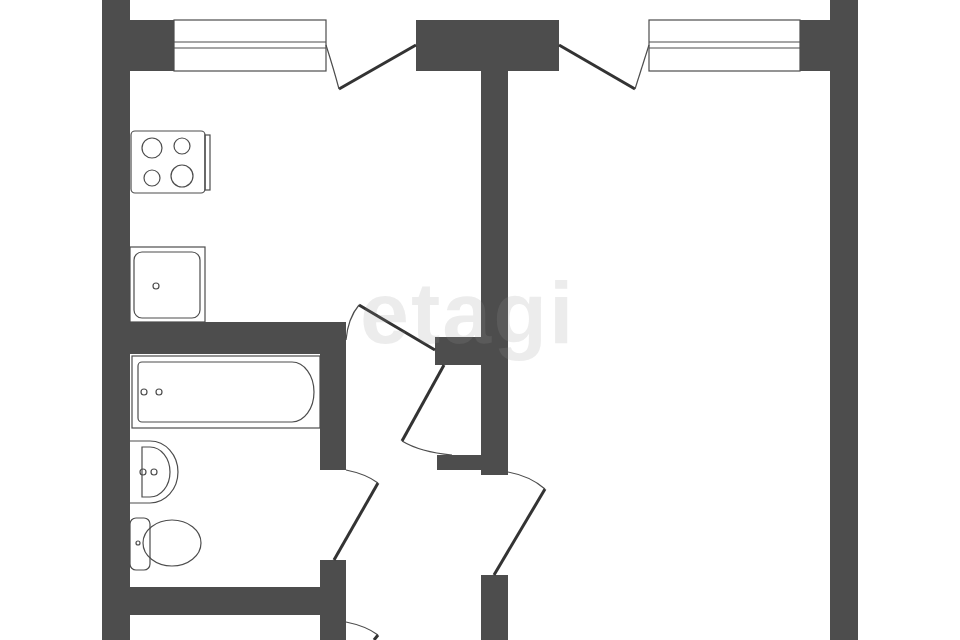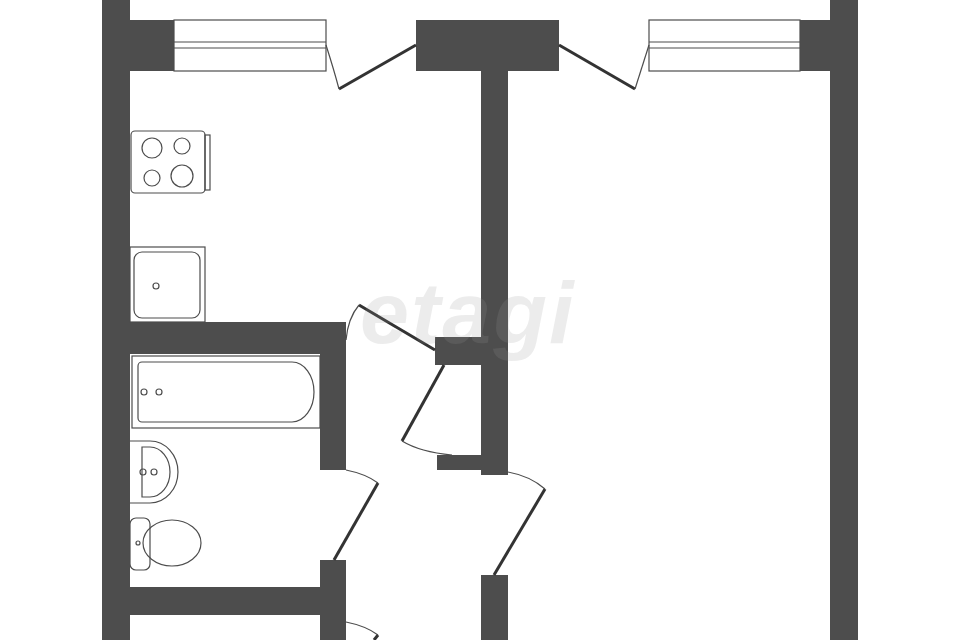--- a/index.html
+++ b/index.html
@@ -2,21 +2,21 @@
 <html><head>
 <meta charset="utf-8">
 <style>
   html, body { margin:0; padding:0; background:#ffffff; }
   body { width:960px; height:640px; overflow:hidden; position:relative; font-family:"Liberation Sans", sans-serif; }
   svg { position:absolute; left:0; top:0; }
   .wall { fill:#4d4d4d; }
   .fix { fill:none; stroke:#4d4d4d; stroke-width:1.2; }
   .door { stroke:#333333; stroke-width:3; fill:none; }
   .arc { stroke:#4d4d4d; stroke-width:1.2; fill:none; }
-  .watermark { position:absolute; left:360px; top:262px; font-size:88px; font-weight:bold; color:rgba(150,150,150,0.18); letter-spacing:2px; pointer-events:none;font-style:italic; }
+  .watermark { position:absolute; left:360px; top:262px; font-size:88px; font-weight:bold; color:rgba(150,150,150,0.18); letter-spacing:2px; pointer-events:none; }
 </style>
 </head>
 <body>
 
 <svg width="960" height="640" viewBox="0 0 960 640">
 
   <g>
     <rect class="wall" x="102" y="0" width="28" height="640"></rect>
     <rect class="wall" x="830" y="0" width="28" height="640"></rect>
 

